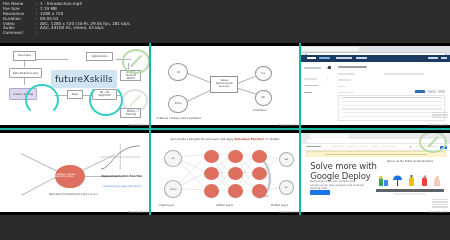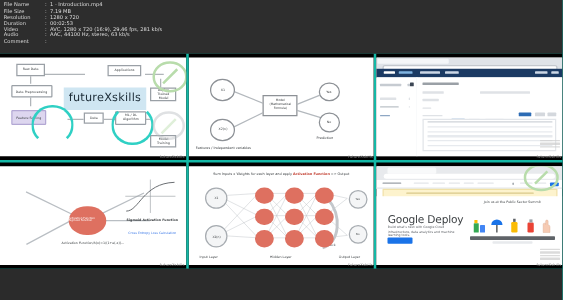--- a/index.html
+++ b/index.html
@@ -359,21 +359,21 @@
           <div class="ln" style="left:73%;top:30%;width:1.6px;height:1.6px;border-radius:50%;background:#9aa0a6;"></div>
           <div class="ln" style="left:77%;top:32%;width:7%;height:1.2px;"></div>
           <div class="ln" style="left:86%;top:32%;width:5%;height:1.2px;"></div>
           <div class="ln" style="left:93%;top:28%;width:5%;height:45%;border-radius:.6px;background:#1a73e8;"></div>
         </div>
         <div class="notice">
           <div class="ln" style="left:13%;top:33%;width:74%;height:1.2px;background:#d9c98a;"></div>
         </div>
         <div class="page">
           <h1>
-            <br>
+            <span>Solve more with</span><br>
             <span>Google Deploy</span>
           </h1>
           <div class="sub">Build what's next with Google Cloud infrastructure, data analytics and machine learning tools.</div>
           <div class="cta"></div>
 
           <div class="rtitle">Join us at the Public Sector Summit</div>
           <div class="tray">
             <svg width="11" height="13" viewBox="0 0 22 26">
               <rect x="2" y="9" width="8" height="15" rx="1" fill="#34a853"></rect>
               <rect x="3" y="4" width="5" height="5" fill="#fbbc05"></rect>

